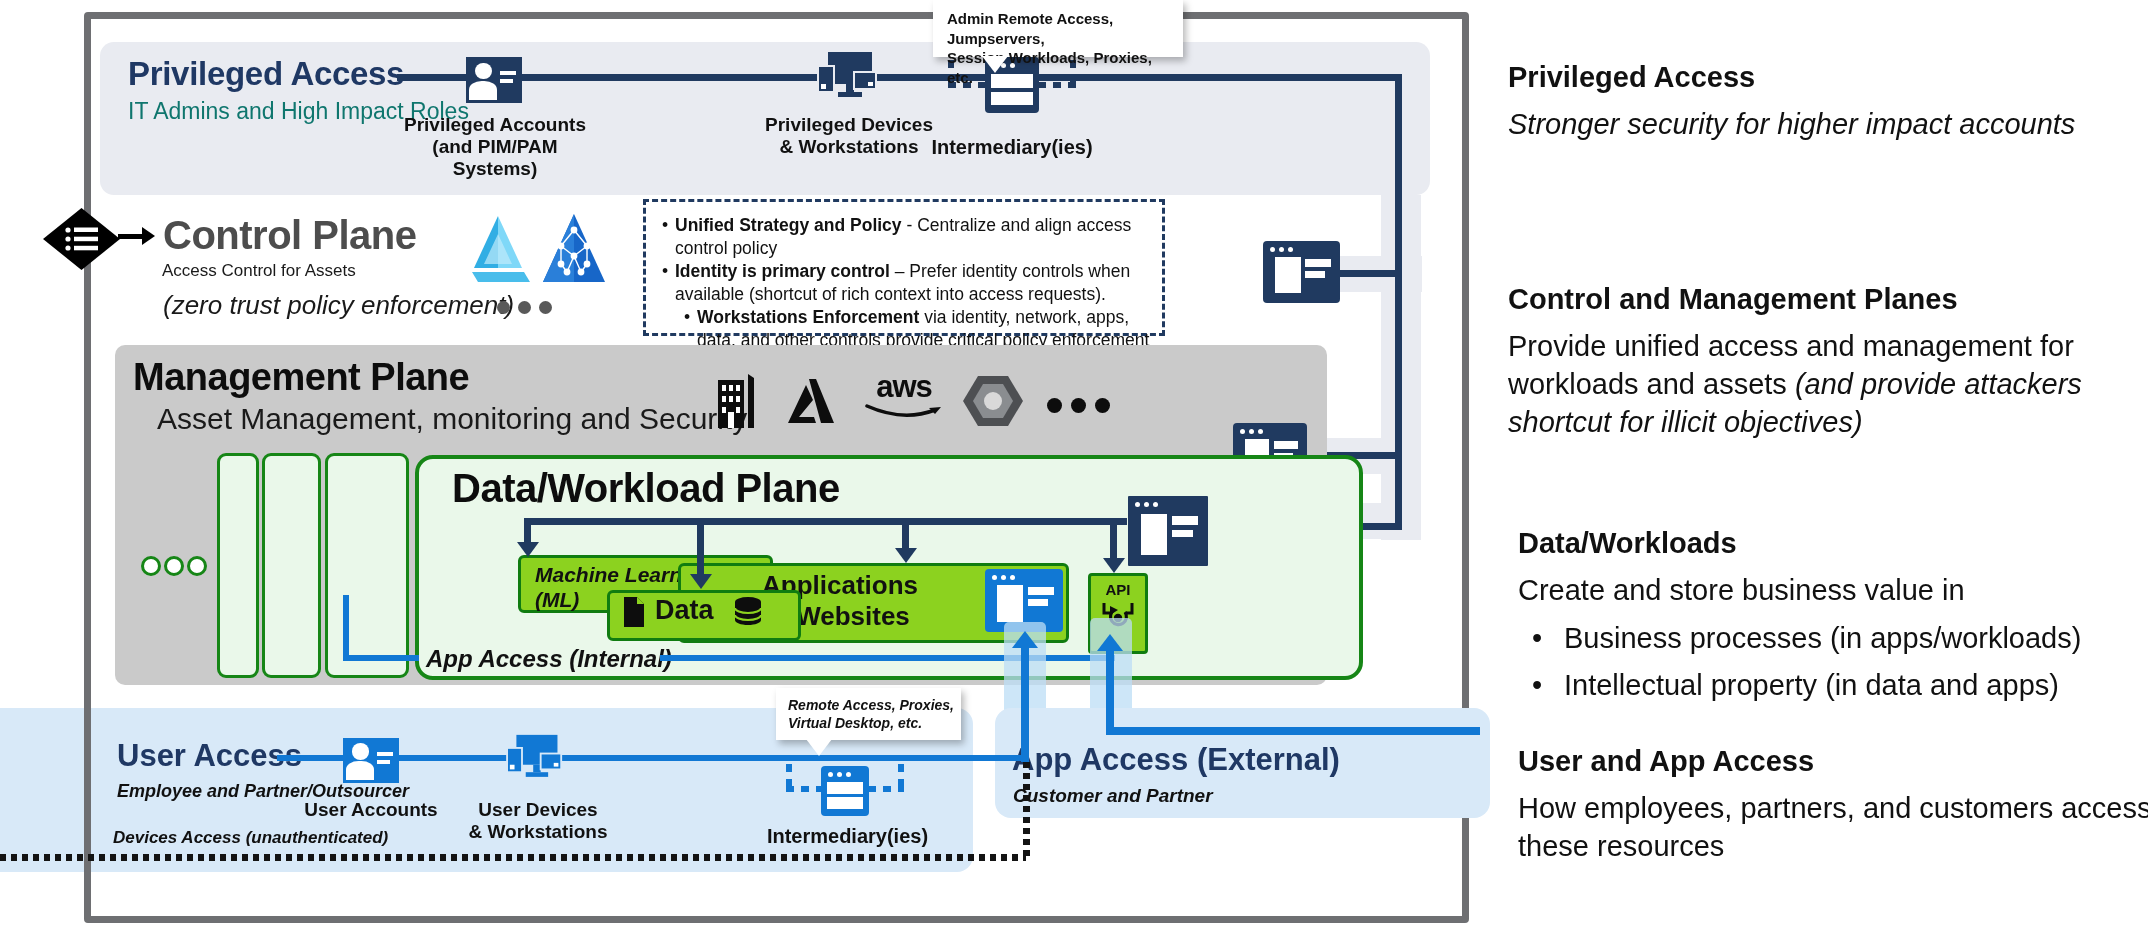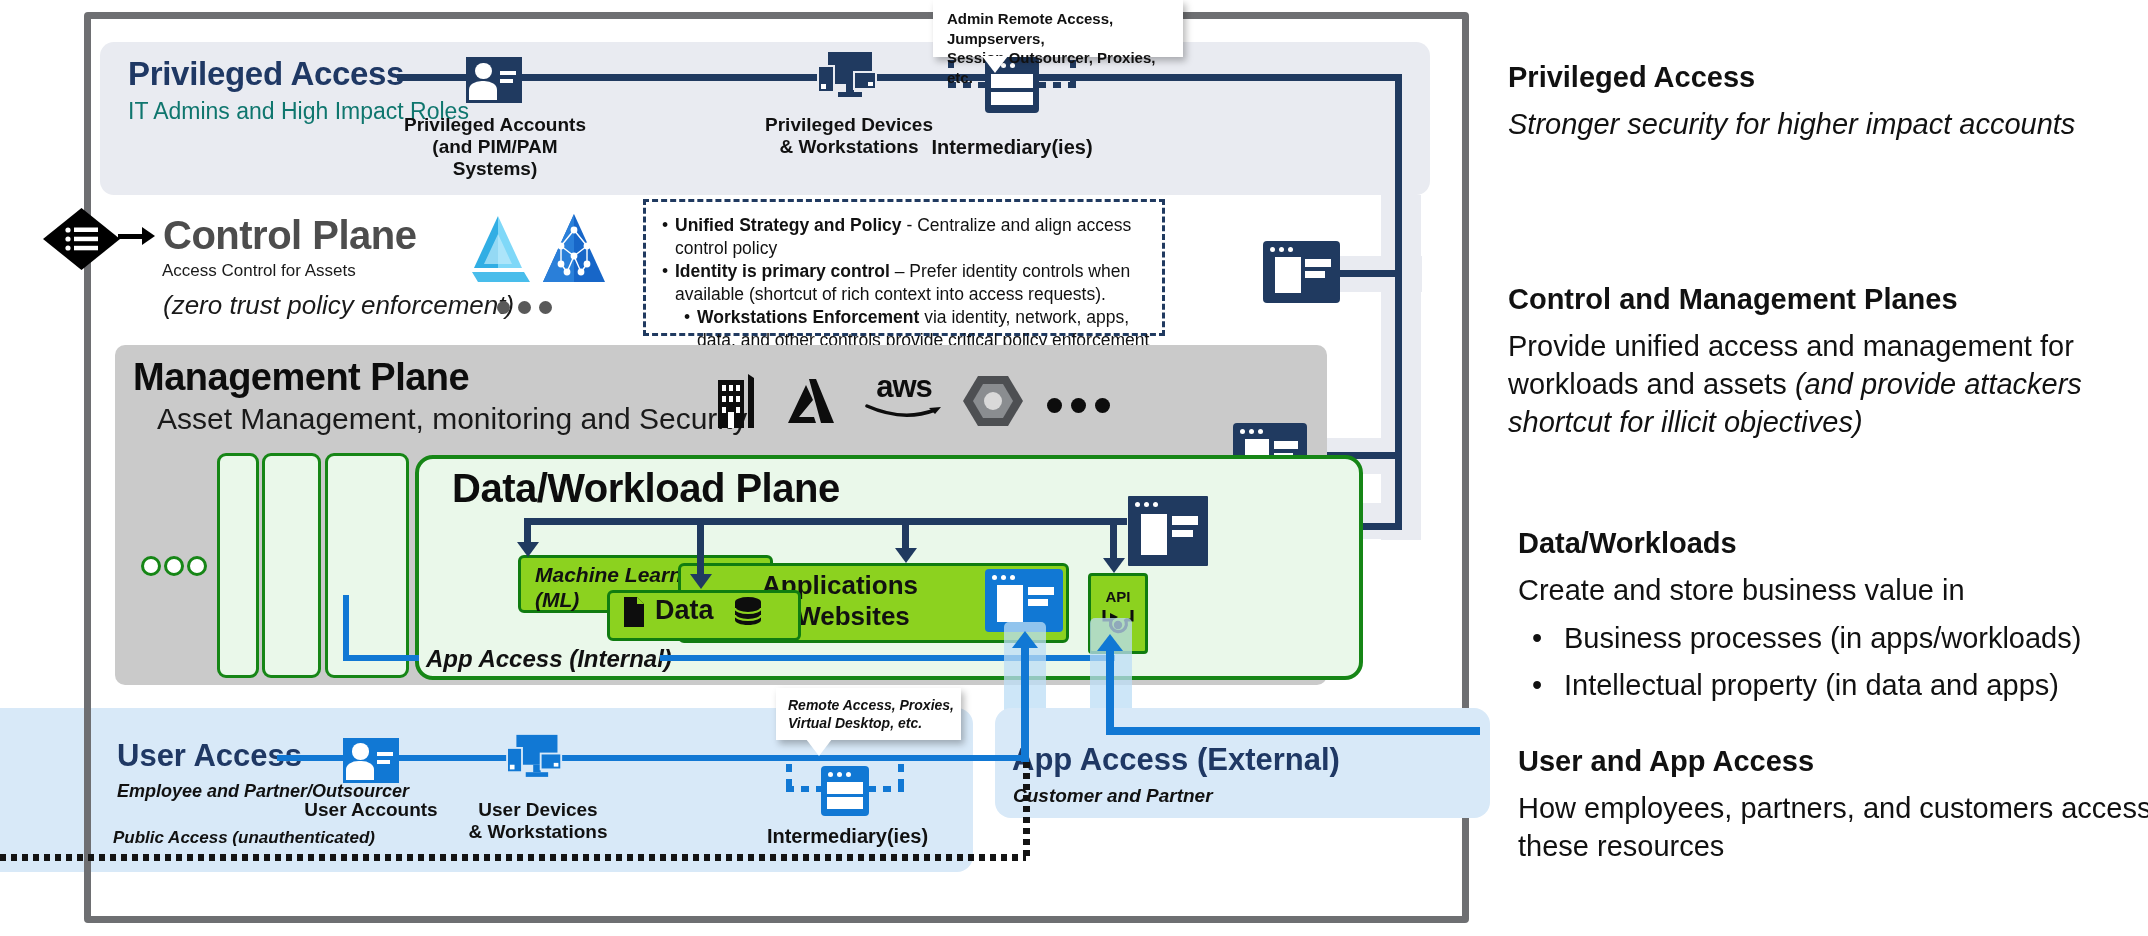--- a/index.html
+++ b/index.html
@@ -115,21 +115,21 @@
   <div class="abs dashV" style="left:1070px;top:60px;height:28px;color:#203A60;"></div>
   <div class="abs winicon intericon" style="left:985px;top:57px;width:54px;height:56px;background:#203A60;">
     <div class="dots"></div>
     <div class="bar1"></div>
       <div class="bar2"></div>
   </div>
   <div class="abs lbl" style="left:912px;top:136px;width:200px;font-size:20px;font-weight:600;">Intermediary(ies)</div>
 
   <div class="abs callout" style="left:933px;top:0px;width:250px;height:57px;">
     <div class="callout-txt pre" style="padding:9px 10px 0 14px;">Admin Remote Access, Jumpservers,
-Session Outsourcer, Proxies, etc.</div>
+Session Workloads, Proxies, etc.</div>
   </div>
   <div class="abs callout-tip" style="left:982px;top:56px;"></div>
 
   <div class="abs" style="left:43px;top:208px;">
     <svg width="77" height="62" viewBox="0 0 77 62">
       <polygon points="38.5,0 77,31 38.5,62 0,31" fill="#000"></polygon>
       <circle cx="25" cy="22" r="2.6" fill="#fff"></circle>
         <circle cx="25" cy="31" r="2.6" fill="#fff"></circle>
         <circle cx="25" cy="40" r="2.6" fill="#fff"></circle>
       <rect x="31" y="19.5" width="24" height="4.5" fill="#fff"></rect>
@@ -280,21 +280,21 @@
   </div>
 
   <div class="winicon" style="left:985px;top:569px;width:78px;height:63px;background:#1178D4;">
     <div class="dots"></div>
       <div class="pane"></div>
       <div class="l1"></div>
       <div class="l2"></div>
   </div>
 
   <div class="abs card" style="left:1088px;top:573px;width:54px;height:75px;border-radius:4px;">
-    <div style="text-align:center;font-size:15px;font-weight:bold;margin-top:12px;">API</div>
+    <div style="text-align:center;font-size:15px;font-weight:bold;margin-top:5px;">API</div>
     <svg width="36" height="34" viewBox="0 0 36 34" style="display:block;margin:1px auto 0;">
       <path d="M4,4 v10 h6 M32,4 v10 h-6" stroke="#0d0d0d" stroke-width="3" fill="none"></path>
       <path d="M25,13 a8,8 0 1 1 -11,-2" stroke="#0d0d0d" stroke-width="3.2" fill="none"></path>
       <polygon points="10,7 18,11 10,16" fill="#0d0d0d"></polygon>
       <circle cx="18" cy="19" r="4.2" fill="#0d0d0d"></circle>
     </svg>
   </div>
 
   <div class="winicon" style="left:1125px;top:493px;width:80px;height:70px;background:#203A60;border:3px solid #EAF8EA;">
     <div class="dots"></div>
@@ -368,21 +368,21 @@
       <div class="bar2"></div>
   </div>
   <div class="abs lbl" style="left:765px;top:825px;width:165px;font-size:20px;font-weight:600;">Intermediary(ies)</div>
 
   <div class="abs callout" style="left:776px;top:688px;width:185px;height:52px;">
     <div class="callout-txt pre" style="padding:8px 6px 0 12px;font-size:14px;font-style:italic;">Remote Access, Proxies,
 Virtual Desktop, etc.</div>
   </div>
   <div class="abs callout-tip" style="left:806px;top:739px;"></div>
 
-  <div class="abs" style="left:113px;top:828px;font-size:17px;font-weight:bold;font-style:italic;">Public Access (unauthenticated)</div>
+  <div class="abs" style="left:113px;top:828px;font-size:17px;font-weight:bold;font-style:italic;">Devices Access (unauthenticated)</div>
   <div class="abs dotH" style="left:0px;top:854px;width:1026px;"></div>
   <div class="abs dotV" style="left:1023px;top:762px;height:94px;"></div>
 
   <div class="abs side" style="left:1508px;top:58px;">
     <div class="hd">Privileged Access</div>
     <div style="font-style:italic;">Stronger security for higher impact accounts</div>
   </div>
   <div class="abs side" style="left:1508px;top:280px;">
     <div class="hd">Control and Management Planes</div>
     <div><span>Provide unified access and management for workloads and assets </span><span style="font-style:italic;">(and provide attackers shortcut for illicit objectives)</span></div>

